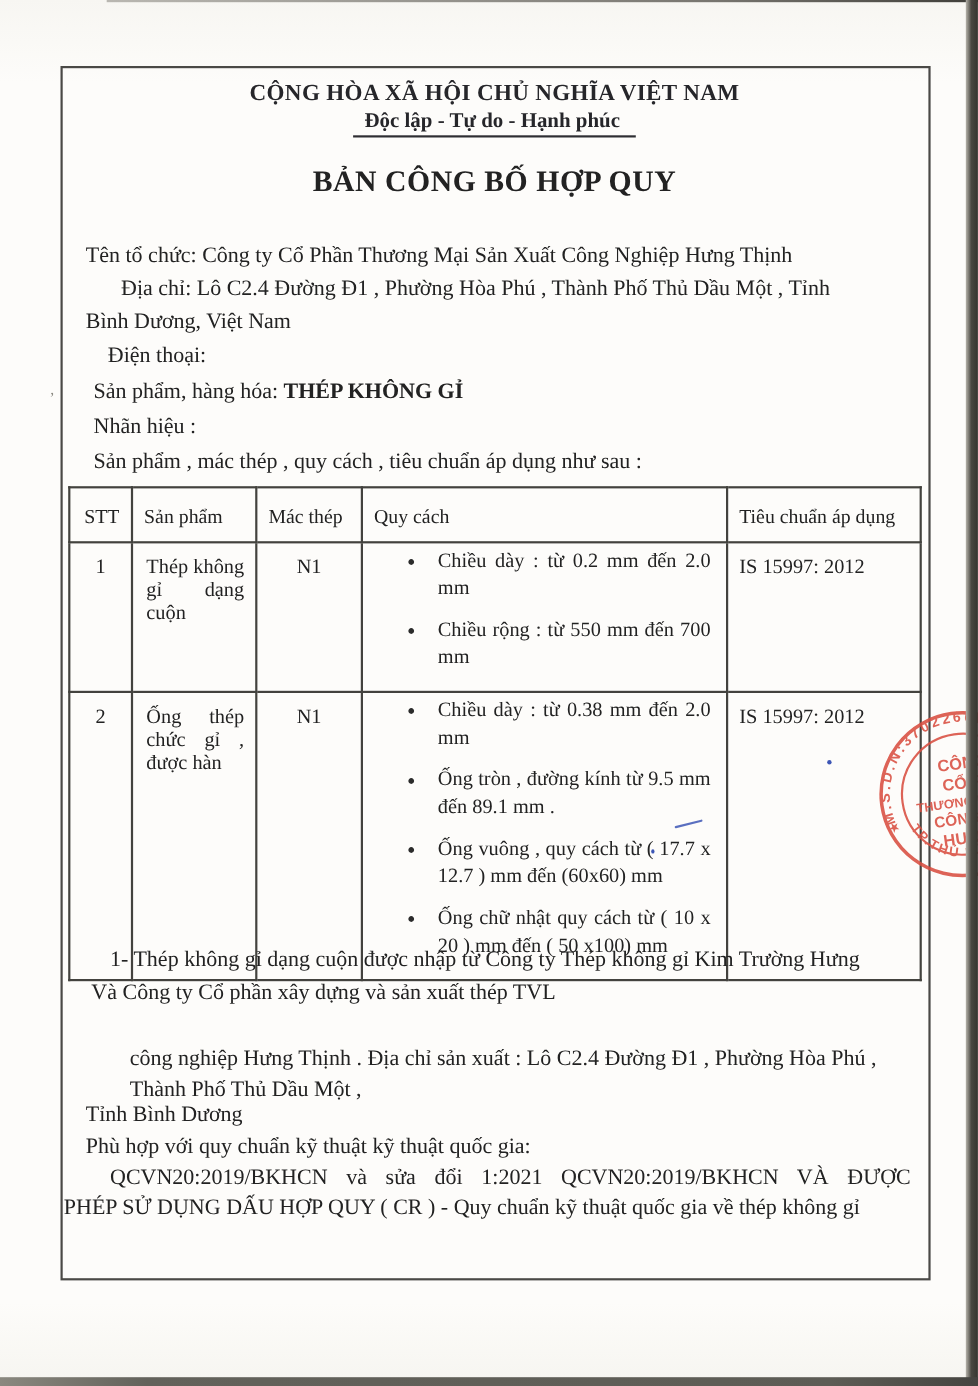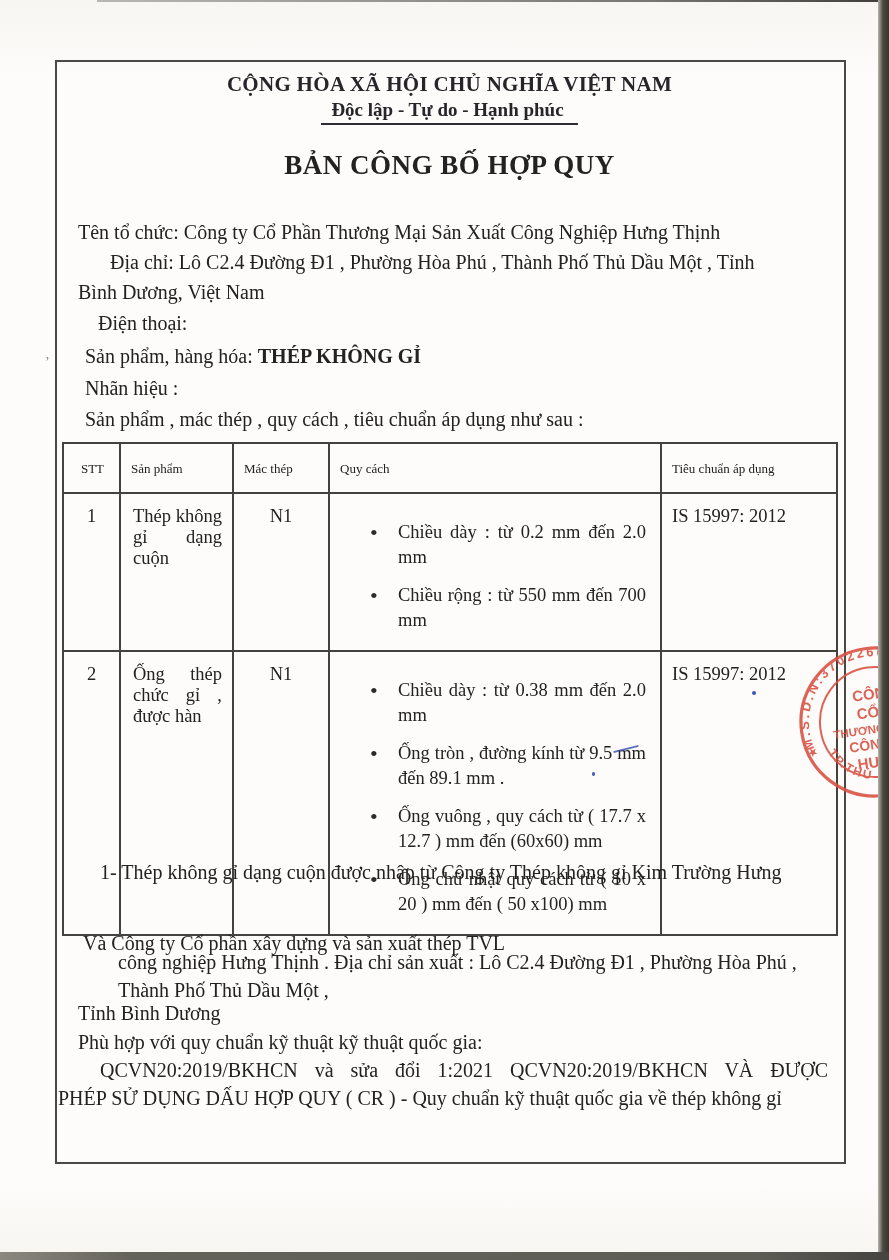--- a/index.html
+++ b/index.html
@@ -40,30 +40,30 @@
     font-size:18.5px;color:#222;
   }
   table.main col.c1{width:57px;}
   table.main col.c2{width:113px;}
   table.main col.c3{width:96px;}
   table.main col.c4{width:332px;}
   table.main col.c5{width:176px;}
   table.main th,table.main td{
     border:2px solid #43423e;vertical-align:top;font-weight:normal;
   }
-  table.main th{height:38px;text-align:left;padding:6px 0 4px 10px;vertical-align:middle;font-size:13px;}
+  table.main th{height:38px;text-align:left;padding:6px 0 4px 10px;vertical-align:middle;font-size:18px;}
   table.main th.center{text-align:center;padding-left:2px;}
   td.stt{text-align:center;padding-top:12px;}
   td.prod{padding:12px 10px 8px 12px;text-align:justify;}
   td.grade{text-align:center;padding-top:12px;}
   td.spec{padding:4px 8px 4px 0;}
   td.std{padding:12px 6px 6px 10px;}
   .row1 td{height:94px;}
   .row2 td{height:231px;}
-  ul.specs{margin:22px 0 0 0;padding:0 6px 0 38px;list-style:none;}
+  ul.specs{margin:0 0 0 0;padding:0 6px 0 38px;list-style:none;}
   ul.specs li{
     position:relative;padding-left:30px;margin-bottom:13px;
     text-align:justify;line-height:1.35;
   }
   ul.specs li::before{
     content:"\2022";position:absolute;left:2px;top:-2px;font-size:22px;color:#2b2b2b;
   }
   .note-line{font-size:20px;color:#222;white-space:nowrap;}
   .justify-line{white-space:normal;text-align:justify;text-align-last:justify;}
 
@@ -146,21 +146,21 @@
           <li>Ống vuông , quy cách từ ( 17.7 x 12.7 ) mm đến (60x60) mm</li>
           <li>Ống chữ nhật quy cách từ ( 10 x 20 ) mm đến ( 50 x100) mm</li>
         </ul>
       </td>
       <td class="std">IS 15997: 2012</td>
     </tr>
   </tbody>
     </table>
 
   <div class="abs note-line" style="left:100px;top:861px;">1-  Thép không gỉ dạng cuộn được nhập từ Công ty Thép không gỉ Kim Trường Hưng</div>
-  <div class="abs note-line" style="left:83px;top:932px;">Và Công ty Cổ phần xây dựng và sản xuất thép TVL</div>
+  <div class="abs note-line" style="left:83px;top:891px;">Và Công ty Cổ phần xây dựng và sản xuất thép TVL</div>
   <div class="abs note-line" style="left:118px;top:951px;">công nghiệp Hưng Thịnh . Địa chỉ sản xuất : Lô C2.4 Đường Đ1 , Phường Hòa Phú ,</div>
   <div class="abs note-line" style="left:118px;top:979px;">Thành Phố Thủ Dầu Một ,</div>
   <div class="abs note-line" style="left:78px;top:1002px;">Tỉnh Bình Dương</div>
   <div class="abs note-line" style="left:78px;top:1031px;">Phù hợp với quy chuẩn kỹ thuật kỹ thuật quốc gia:</div>
   <div class="abs note-line justify-line" style="left:100px;top:1059px;width:728px;">QCVN20:2019/BKHCN và sửa đổi 1:2021 QCVN20:2019/BKHCN VÀ ĐƯỢC</div>
   <div class="abs note-line" style="left:58px;top:1087px;text-align:center;">PHÉP SỬ DỤNG DẤU HỢP QUY ( CR ) -  Quy chuẩn kỹ thuật quốc gia về thép không gỉ</div>
 
   <svg class="stamp" viewBox="0 0 162 162">
     <g transform="rotate(-8 81 81)">
       <circle cx="81" cy="81" r="74" fill="none" stroke="#d94f41" stroke-width="3.2"></circle>

